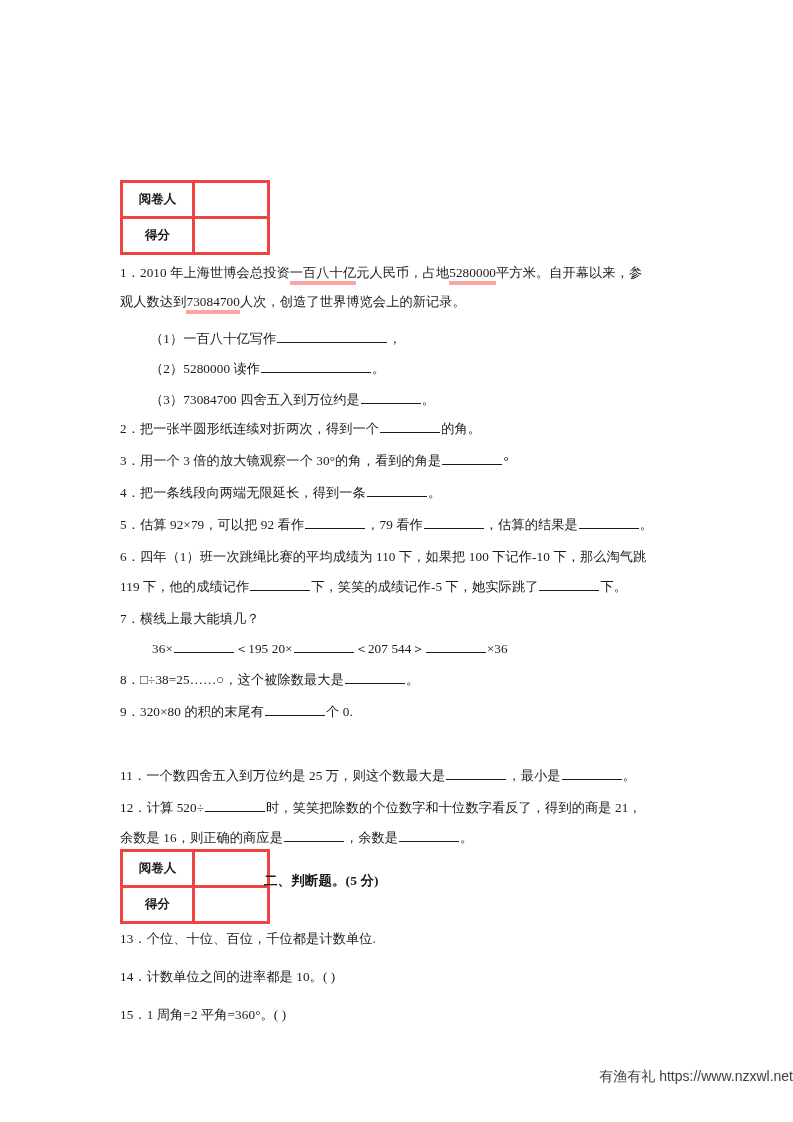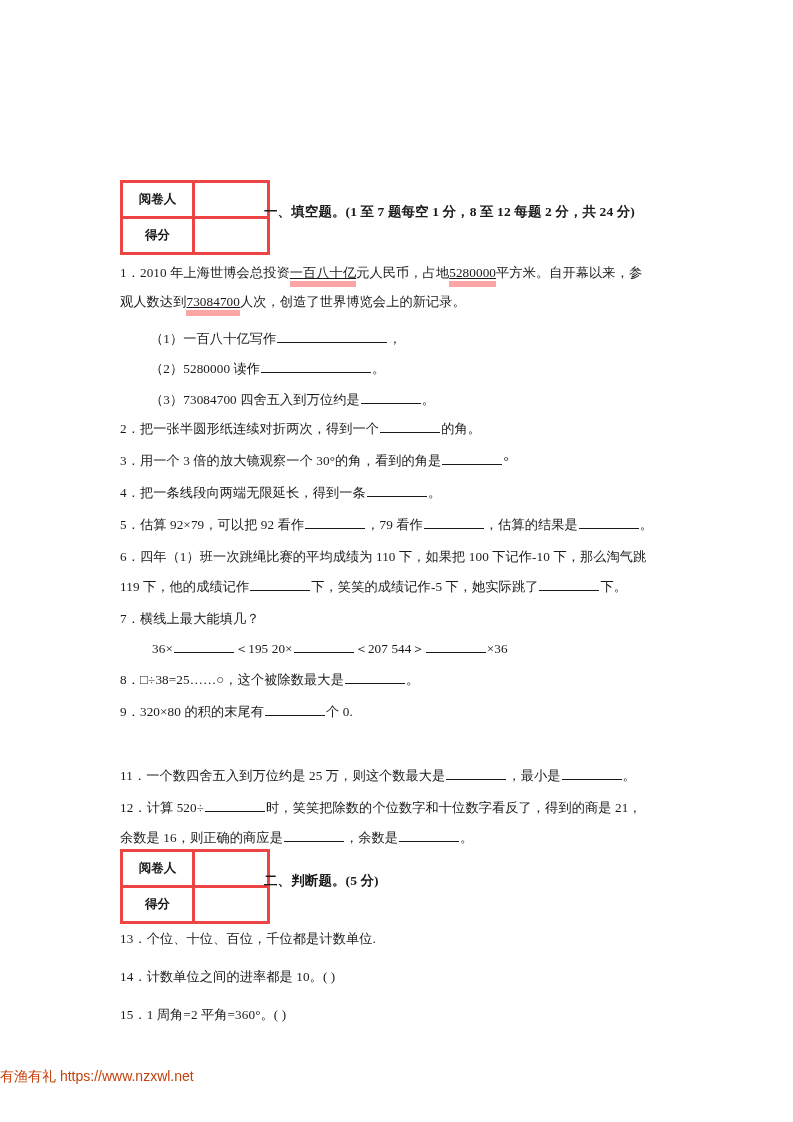--- a/index.html
+++ b/index.html
@@ -82,34 +82,33 @@
     border-bottom: 1px solid #1a1a1a;
     vertical-align: baseline;
     height: 15px;
     margin: 0 1px;
   }
   .blk.w60  { width: 60px; }
   .blk.w70  { width: 70px; }
   .blk.w110 { width: 110px; }
 
   .uline {
-    border-bottom: 6px solid #fca5a5;
+    border-bottom: 4px solid #fca5a5;
     padding-bottom: 1px;
-    text-decoration: underline;
   }
 
   
   .footer {
     position: absolute;
     left: 0;
     top: 1068px;
     width: 793px;
-    text-align: left;
+    text-align: right;
     font-size: 14px;
-    color: #c2410c;
+    color: #404040;
     font-family: "Liberation Sans", "DejaVu Sans", sans-serif;
   }
 </style>
 </head>
 <body>
 
 <div class="page">
 
 
   <table class="score-table" id="score-table-1">
@@ -118,21 +117,20 @@
       <td class="label">阅卷人</td>
       <td class="blank"></td>
     </tr>
     <tr>
       <td class="label">得分</td>
       <td class="blank"></td>
     </tr>
   </tbody>
     </table>
 
-  <div class="section-head" id="section-head-1">一、填空题。(1 至 7 题每空 1 分，8 至 12 每题 2 分，共 24 分)</div>
 
   <div class="q" style="left:120px; top:258px;">
     <span>1．2010 年上海世博会总投资</span><span class="uline">一百八十亿</span><span>元人民币，占地</span><span class="uline">5280000</span><span>平方米。自开幕以来，参</span>
   </div>
   <div class="q" style="left:120px; top:287px;">
     <span>观人数达到</span><span class="uline">73084700</span><span>人次，创造了世界博览会上的新记录。</span>
   </div>
 
   <div class="q" style="left:150px; top:324px;">
     <span>（1）一百八十亿写作</span><span class="blk w110"></span><span>，</span>

